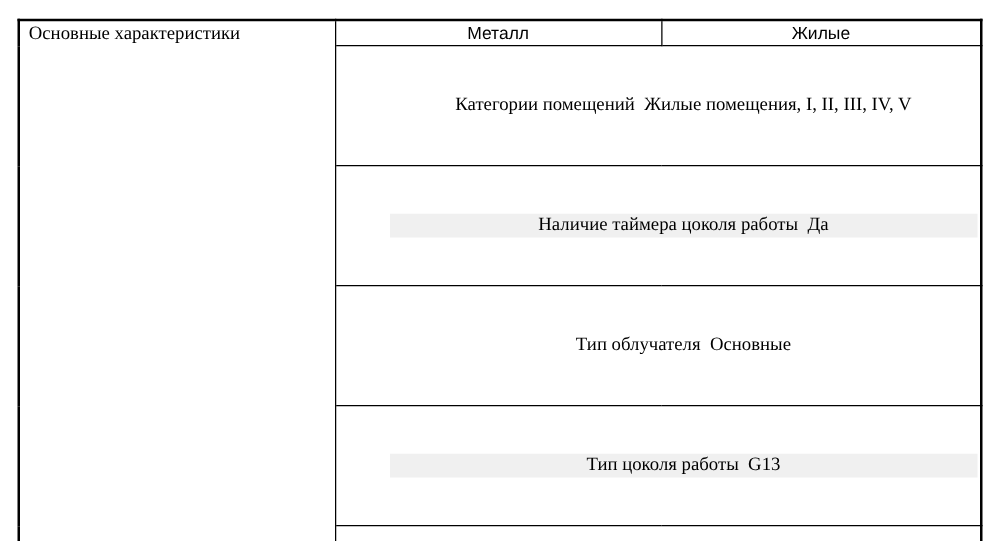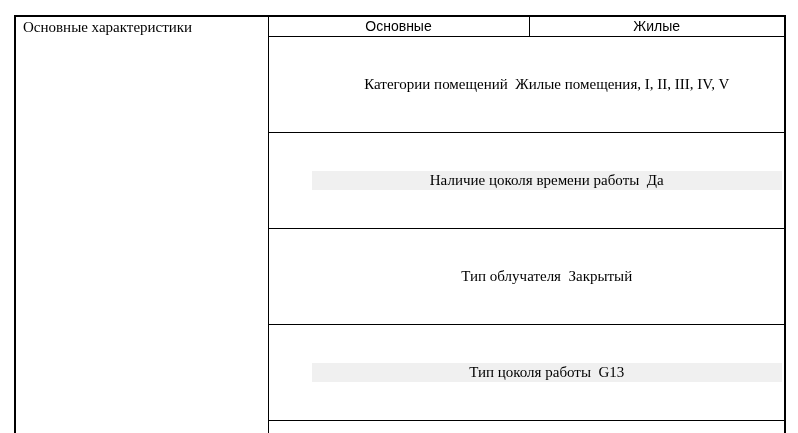--- a/index.html
+++ b/index.html
@@ -23,36 +23,36 @@
 <table class="spec-table">
   <colgroup>
     <col style="width:253px">
       <col style="width:261px">
       <col style="width:256px">
   </colgroup>
 
   <tbody>
       <tr>
     <td rowspan="8" class="section-label">Основные характеристики</td>
-    <td class="hdr">Основные</td>
+    <td class="hdr">Металл</td>
     <td class="hdr">Жилые</td>
   </tr>
   <tr>
     <td colspan="2" class="center">
       <span class="band">Категории помещений  Жилые помещения, I, II, III, IV, V</span>
     </td>
   </tr>
   <tr>
     <td colspan="2" class="center shade">
-      <span class="band">Наличие цоколя времени работы  Да</span>
+      <span class="band">Наличие таймера цоколя работы  Да</span>
     </td>
   </tr>
   <tr>
     <td colspan="2" class="center">
-      <span class="band">Тип облучателя  Закрытый</span>
+      <span class="band">Тип облучателя  Основные</span>
     </td>
   </tr>
   <tr>
     <td colspan="2" class="center shade">
       <span class="band">Тип цоколя работы  G13</span>
     </td>
   </tr>
   <tr>
     <td colspan="2" class="center">
       

